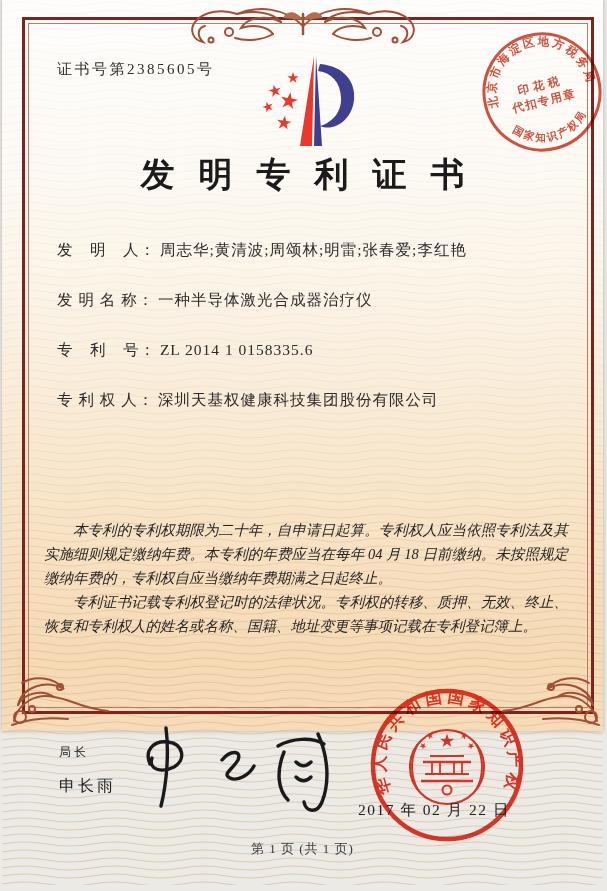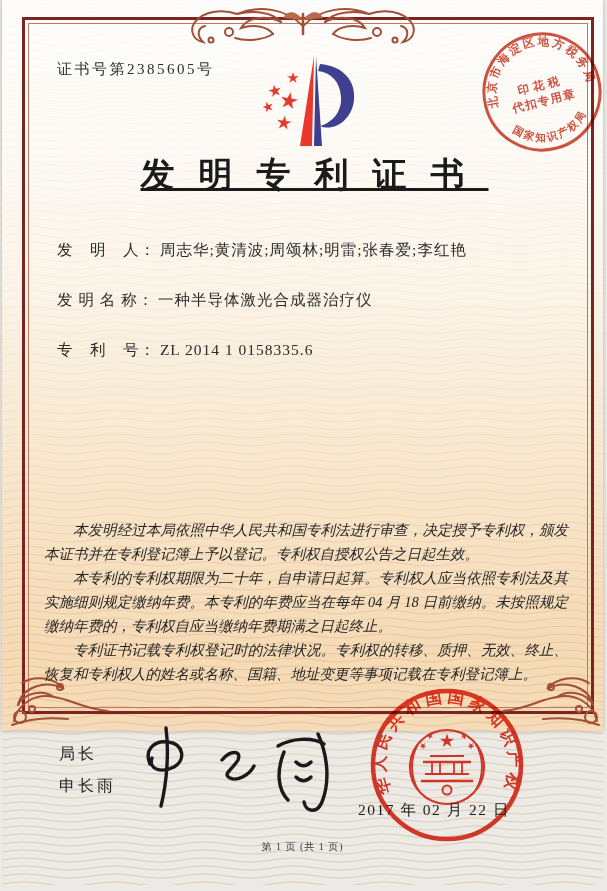--- a/index.html
+++ b/index.html
@@ -30,44 +30,44 @@
   .corner.left{left:6px;}
   .corner.right{right:0px;transform:scaleX(-1);}
   .cert-no{
     position:absolute;left:55px;top:60px;
     font-size:15px;color:#2c2c2c;letter-spacing:2.5px;
   }
   .logo{position:absolute;left:240px;top:52px;width:122px;height:102px;}
   .title{
     position:absolute;left:0;top:152px;width:100%;
     text-align:center;font-size:34px;font-weight:700;color:#1b1b1b;
-    letter-spacing:24px;text-indent:24px;text-decoration:underline;
+    letter-spacing:24px;text-indent:24px;
   }
   .fields{position:absolute;left:55px;top:240px;right:45px;}
   .field-row{height:22px;margin-bottom:28px;font-size:15.5px;color:#2b2b2b;white-space:nowrap;}
   .field-label{display:inline-block;min-width:96px;letter-spacing:1px;}
   .field-value{letter-spacing:1px;}
   .body-text{
     position:absolute;left:42px;top:518px;width:524px;
     font-size:14.5px;line-height:24px;color:#242424;text-align:justify;
     font-style:italic;
   }
   .body-text p{margin:0;text-indent:2em;}
-  .sig-title{position:absolute;left:57px;top:744px;font-size:16px;color:#222;letter-spacing:3px;}
+  .sig-title{position:absolute;left:57px;top:744px;font-size:12px;color:#222;letter-spacing:3px;}
   .sig-name{position:absolute;left:57px;top:776px;font-size:16px;color:#222;letter-spacing:3px;}
   .sig-hand{position:absolute;left:118px;top:722px;width:236px;height:95px;}
   .seal-big{position:absolute;left:350px;top:670px;width:190px;height:190px;mix-blend-mode:multiply;}
   .seal-date{
     position:absolute;left:356px;top:800px;font-size:15.5px;color:#1d1d1d;
     letter-spacing:1.5px;white-space:nowrap;
   }
   .stamp-top{position:absolute;left:477px;top:29px;width:126px;height:126px;mix-blend-mode:multiply;}
   .footer{
     position:absolute;left:0;top:840px;width:100%;
-    text-align:center;font-size:10px;color:#3a3a3a;letter-spacing:1px;
+    text-align:center;font-size:13px;color:#3a3a3a;letter-spacing:1px;
   }
 </style>
 </head>
 <body>
 
 <div class="paper">
 
   <svg class="waves" width="601" height="885">
     <defs>
       <pattern id="wv" width="90" height="8" patternUnits="userSpaceOnUse">
@@ -157,24 +157,27 @@
       <span class="field-value">周志华;黄清波;周颂林;明雷;张春爱;李红艳</span>
     </div>
     <div class="field-row">
       <span class="field-label">发 明 名 称：</span>
       <span class="field-value">一种半导体激光合成器治疗仪</span>
     </div>
     <div class="field-row">
       <span class="field-label">专　利　号：</span>
       <span class="field-value">ZL 2014 1 0158335.6</span>
     </div>
+    <div class="field-row">
+      <span class="field-label">专 利 权 人：</span>
+      <span class="field-value">深圳天基权健康科技集团股份有限公司</span>
+    </div>
   </div>
 
   <div class="body-text">
-    <p>本发明经过本局依照中华人民共和国专利法进行审查，决定授予专利权，颁发本证书并在专利登记簿上予以登记。专利权自授权公告之日起生效。</p>
     <p>本专利的专利权期限为二十年，自申请日起算。专利权人应当依照专利法及其实施细则规定缴纳年费。本专利的年费应当在每年 04 月 18 日前缴纳。未按照规定缴纳年费的，专利权自应当缴纳年费期满之日起终止。</p>
     <p>专利证书记载专利权登记时的法律状况。专利权的转移、质押、无效、终止、恢复和专利权人的姓名或名称、国籍、地址变更等事项记载在专利登记簿上。</p>
   </div>
 
   <div class="sig-title">局长</div>
   <div class="sig-name">申长雨</div>
 
   <svg class="sig-hand" viewBox="0 0 236 95">
     <g fill="none" stroke="#1a1a1a" stroke-width="3.4" stroke-linecap="round">
       <path d="M30,42 C24,28 34,18 48,20 C64,22 66,38 54,45 C42,51 28,48 32,36"></path>

